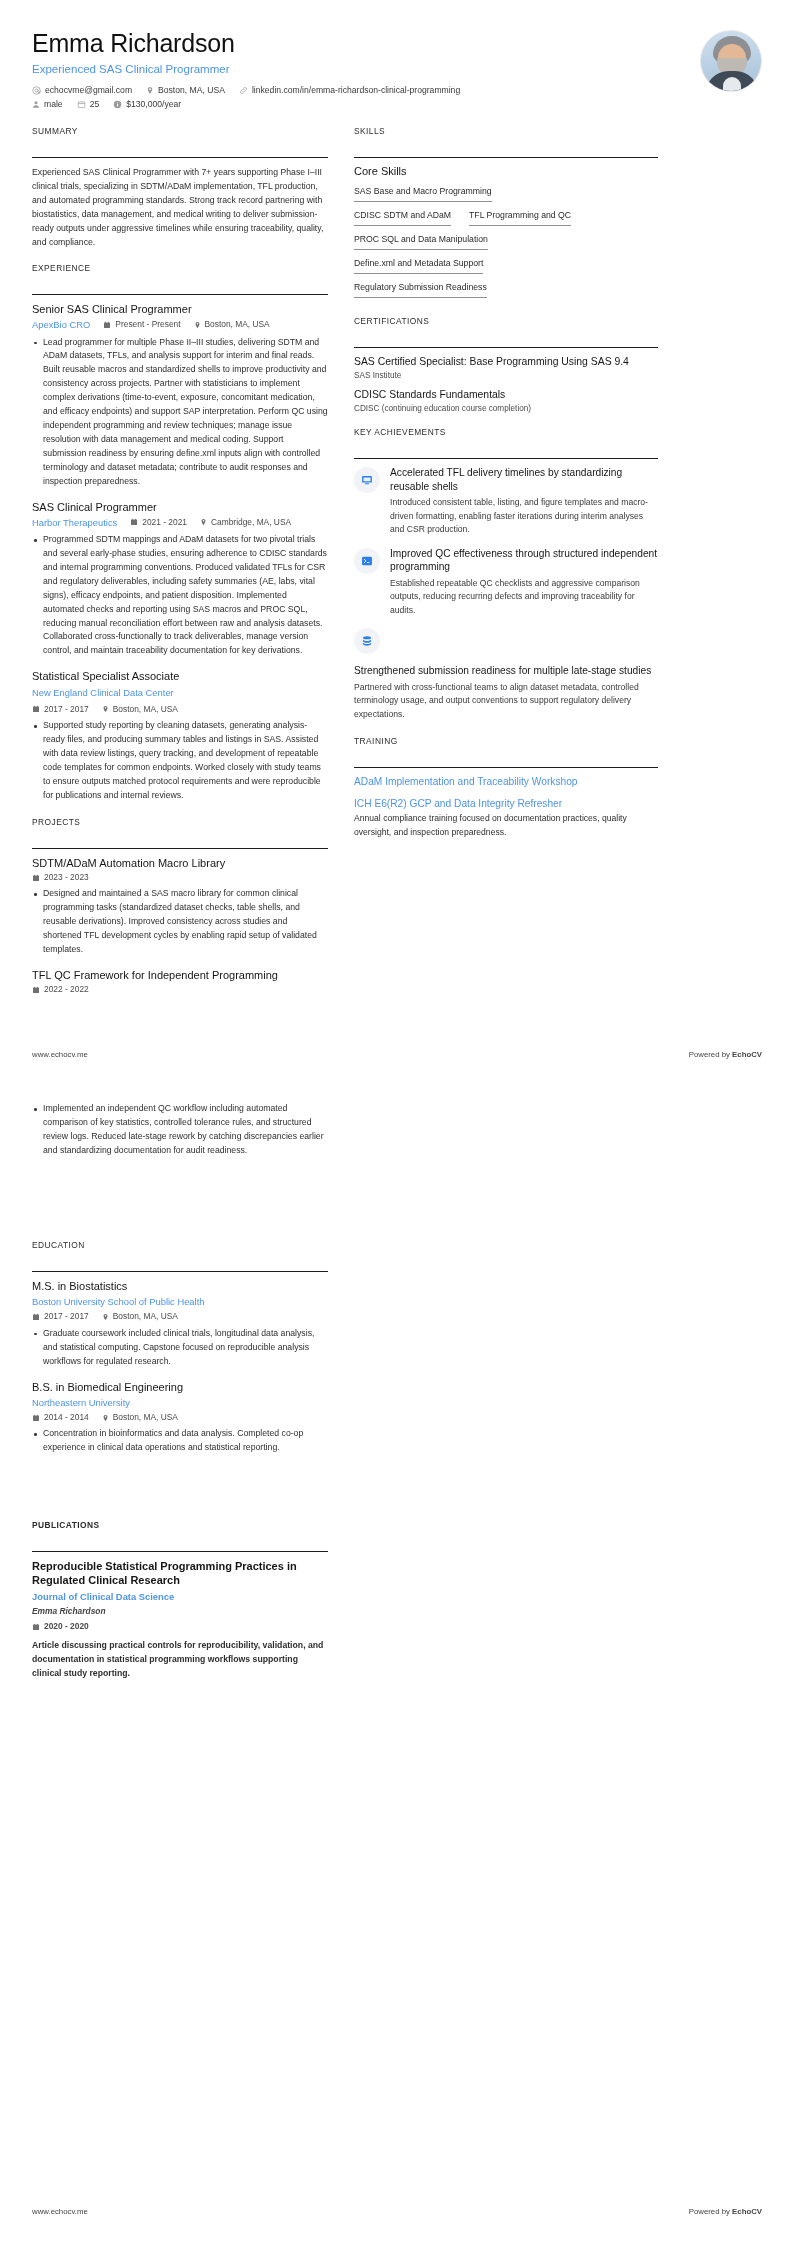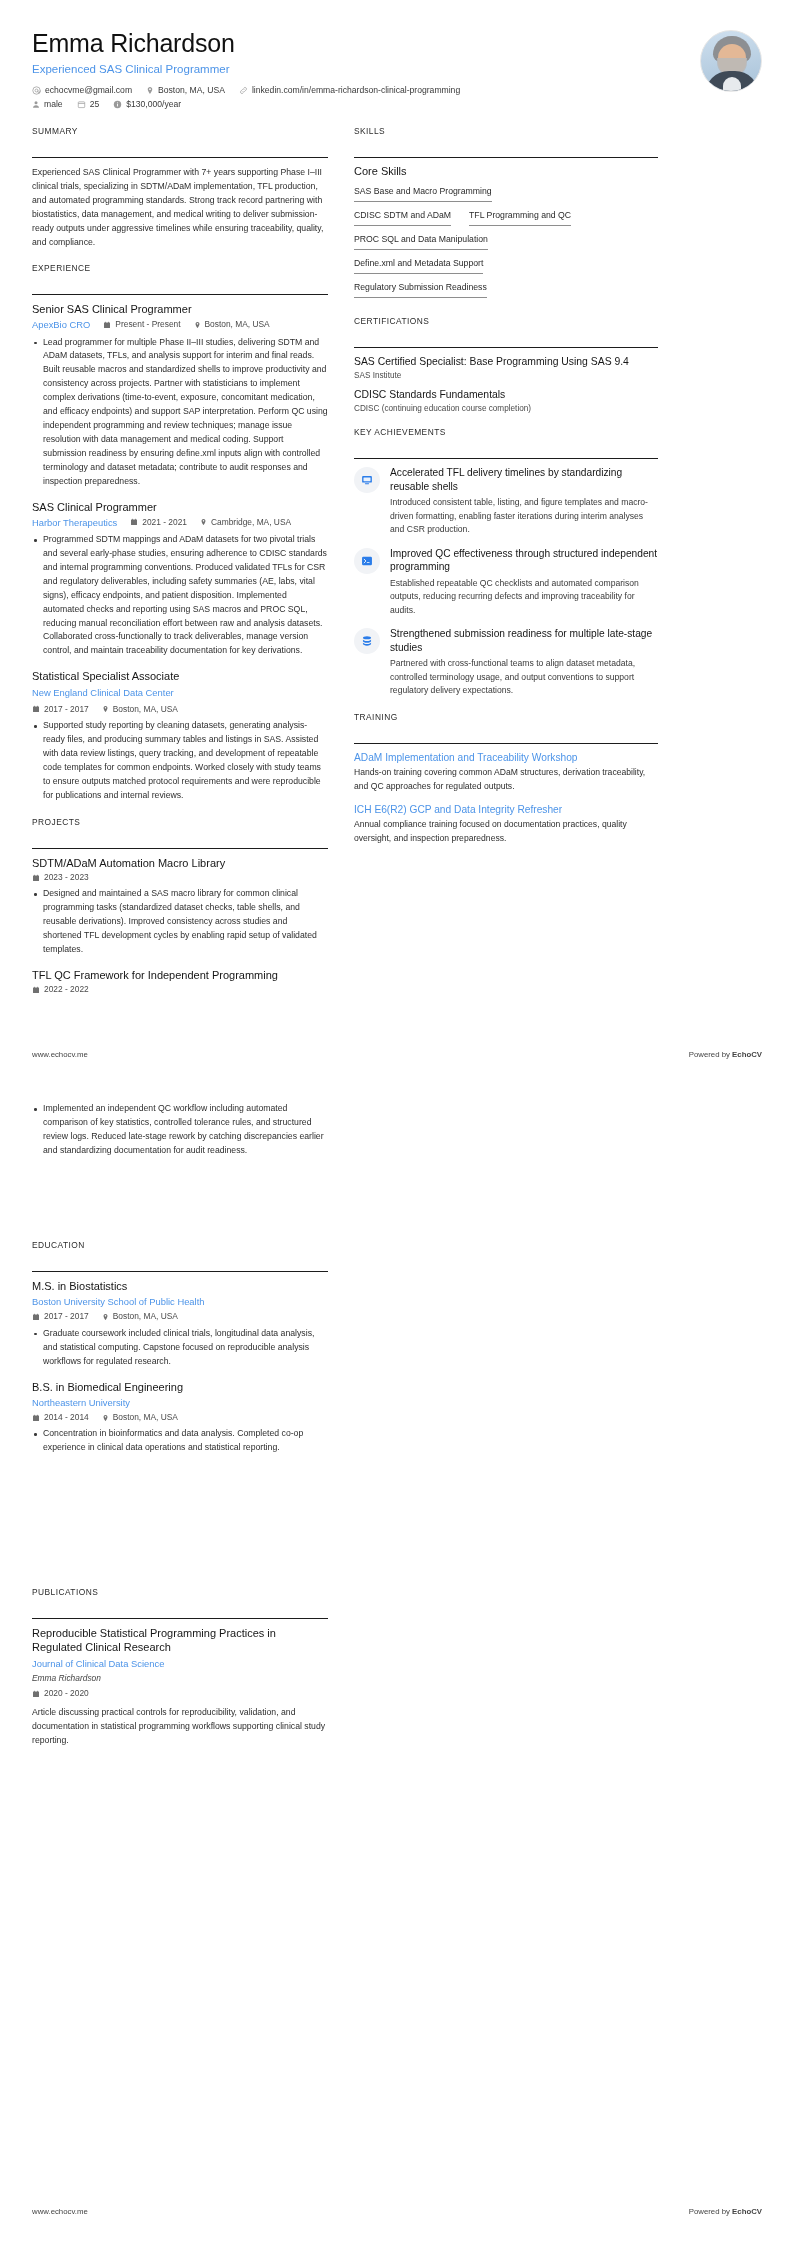--- a/index.html
+++ b/index.html
@@ -530,44 +530,43 @@
           <div class="ach">
             <div class="ach-ic">
               <svg width="12" height="12" viewBox="0 0 16 16" fill="#2b7de9">
                 <rect x="1.4" y="2.4" width="13.2" height="11.2" rx="1.6"></rect>
                 <path d="M4.2 5.6L6.6 8l-2.4 2.4" stroke="#fff" stroke-width="1.2" fill="none" stroke-linecap="round" stroke-linejoin="round"></path>
                 <rect x="7.6" y="9.6" width="4" height="1.2" rx="0.6" fill="#fff"></rect>
               </svg>
             </div>
             <div class="ach-body">
               <div class="ach-title">Improved QC effectiveness through structured independent programming</div>
-              <div class="ach-desc">Established repeatable QC checklists and automated comparison outputs, reducing recurring defects and improving traceability for audits.</div>
-            </div>
-          </div>
-
-          <div class="ach" style="margin-bottom:0;">
+              <div class="ach-desc">Established repeatable QC checklists and aggressive comparison outputs, reducing recurring defects and improving traceability for audits.</div>
+            </div>
+          </div>
+
+          <div class="ach" style="margin-bottom:0;flex-direction:column;">
             <div class="ach-ic">
               <svg width="12" height="12" viewBox="0 0 16 16" fill="#2b7de9">
                 <ellipse cx="8" cy="3.6" rx="5.4" ry="2.1"></ellipse>
                 <path d="M2.6 6v2.2c0 1.16 2.42 2.1 5.4 2.1s5.4-.94 5.4-2.1V6c0 1.16-2.42 2.1-5.4 2.1S2.6 7.16 2.6 6z"></path>
                 <path d="M2.6 9.9v2.2c0 1.16 2.42 2.1 5.4 2.1s5.4-.94 5.4-2.1V9.9c0 1.16-2.42 2.1-5.4 2.1s-5.4-.94-5.4-2.1z"></path>
               </svg>
             </div>
             <div class="ach-body">
               <div class="ach-title">Strengthened submission readiness for multiple late-stage studies</div>
               <div class="ach-desc">Partnered with cross-functional teams to align dataset metadata, controlled terminology usage, and output conventions to support regulatory delivery expectations.</div>
             </div>
           </div>
         </div>
 
         <div class="sec">
           <div class="sec-title">TRAINING</div>
           <div class="train">
             <div class="train-title">ADaM Implementation and Traceability Workshop</div>
-            <div class="train-desc">Hands-on training covering common ADaM structures, derivation traceability, and QC approaches for regulated outputs.</div>
           </div>
           <div class="train" style="margin-bottom:0;">
             <div class="train-title">ICH E6(R2) GCP and Data Integrity Refresher</div>
             <div class="train-desc">Annual compliance training focused on documentation practices, quality oversight, and inspection preparedness.</div>
           </div>
         </div>
 
       </div>
     </div>
   </div>
@@ -644,21 +643,21 @@
           </span>
           <span>Boston, MA, USA</span>
         </span>
       </div>
       <ul class="bullets">
         <li>Concentration in bioinformatics and data analysis. Completed co-op experience in clinical data operations and statistical reporting.</li>
       </ul>
     </div>
   </div>
 
-  <div class="p2" style="top:1587px;">
+  <div class="p2" style="top:1520px;font-weight:bold;">
     <div class="sec-title">PUBLICATIONS</div>
     <div class="entry">
       <div class="entry-title">Reproducible Statistical Programming Practices in Regulated Clinical Research</div>
       <div class="entry-meta" style="margin-bottom:1px;">
         <span class="entry-org">Journal of Clinical Data Science</span>
       </div>
       <div class="entry-meta" style="margin-bottom:2px;">
         <span style="font-style:italic;font-size:8.4px;color:#444;">Emma Richardson</span>
       </div>
       <div class="entry-meta">

